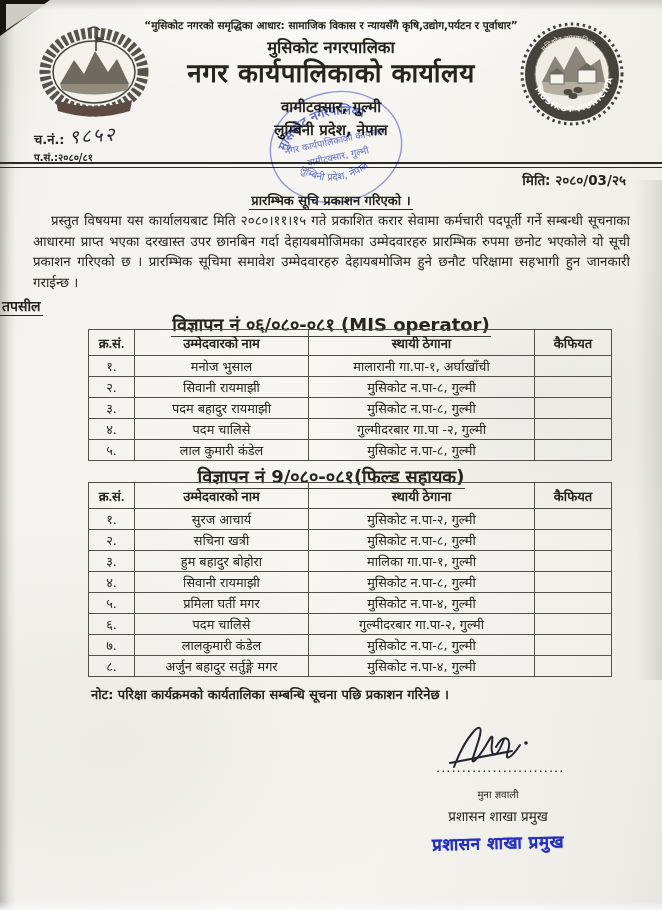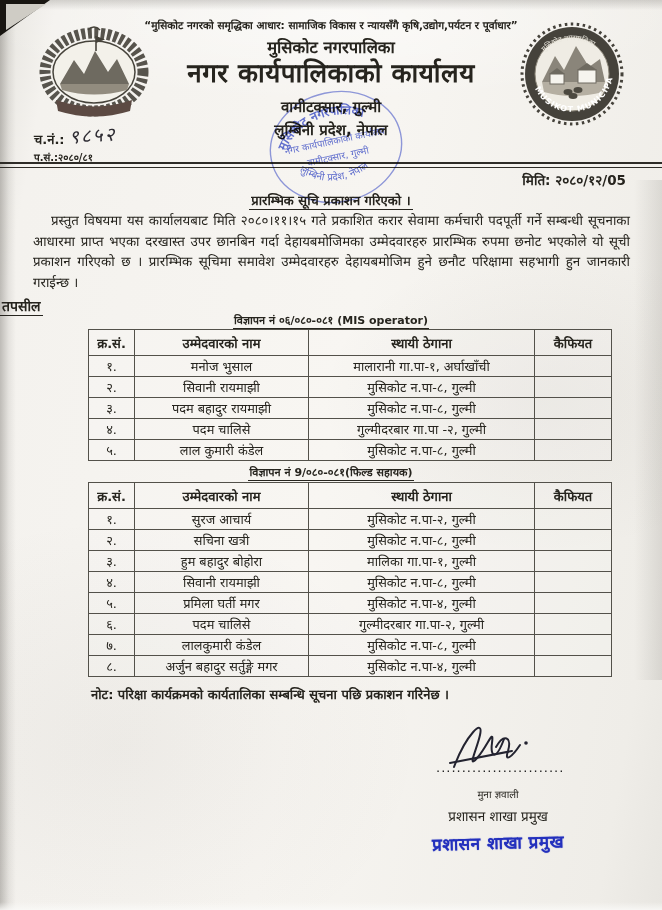--- a/index.html
+++ b/index.html
@@ -42,29 +42,29 @@
   .stamp-round{position:absolute;left:264px;top:88px;width:144px;height:118px;z-index:6;
     transform:rotate(-12deg);opacity:.8;mix-blend-mode:multiply;}
 
   .title{position:absolute;top:191px;left:0;width:100%;text-align:center;font-size:13px;font-weight:bold;}
   .title span{border-bottom:1.6px solid #26241e;padding:0 2px 1px;}
   .para{position:absolute;top:211px;left:33px;width:597px;font-size:13.3px;line-height:1.56;
     text-align:justify;text-indent:18px;}
   .tapasil{position:absolute;top:296px;left:0;width:100%;text-align:left;font-size:14px;font-weight:bold;}
   .tapasil span{border-bottom:1.5px solid #26241e;padding:0 2px 1px;}
 
-  .tbl-title{position:absolute;left:0;width:100%;text-align:center;font-size:11px;font-weight:bold;}
+  .tbl-title{position:absolute;left:0;width:100%;text-align:center;font-size:18px;font-weight:bold;}
   .tbl-title span{border-bottom:1.4px solid #26241e;padding:0 1px 1px;}
   .t1-title{top:312px;} .t2-title{top:464px;}
   table{position:absolute;left:88px;border-collapse:collapse;table-layout:fixed;width:523px;
     font-size:12.8px;background:rgba(255,255,255,0.12);}
   .t1{top:329px;} .t2{top:482px;}
   th,td{border:1px solid #53514a;text-align:center;padding:0 3px;overflow:hidden;white-space:nowrap;}
   table{border:1.6px solid #43413b;}
-  th{height:25px;font-size:13px;font-weight:bold;}
+  th{height:25px;font-size:13px;font-weight:bold;font-family:Liberation Serif, serif;}
   td{height:20px;}
 
   .note{position:absolute;left:91px;top:685px;font-size:13px;font-weight:bold;}
 
   .sig-svg{position:absolute;left:440px;top:713px;width:130px;height:62px;}
   .sig-dots{position:absolute;left:436px;top:760px;width:130px;height:14px;
     font-size:13px;letter-spacing:1px;color:#222;overflow:hidden;}
   .sig-name{position:absolute;left:417px;top:787px;width:162px;text-align:center;font-size:10px;}
   .sig-desig{position:absolute;left:417px;top:807px;width:162px;text-align:center;font-size:13.5px;}
   .stamp-rect{position:absolute;left:408px;top:831px;width:180px;text-align:center;
@@ -126,21 +126,21 @@
     <div class="muni">मुसिकोट नगरपालिका</div>
     <div class="office">नगर कार्यपालिकाको कार्यालय</div>
     <div class="addr1">वामीटक्सार, गुल्मी</div>
     <div class="addr2">लुम्बिनी प्रदेश, नेपाल</div>
 
     <div class="ref-line">
       <span>च.नं.:</span><span class="ref-hand">९८५२</span>
     </div>
     <div class="disp-line">प.सं.:२०८०/८१</div>
     <div class="rule"></div>
-    <div class="date">मिति: २०८०/१२/05</div>
+    <div class="date">मिति: २०८०/03/२५</div>
 
     <svg class="stamp-round" viewBox="0 0 144 118">
       <ellipse cx="72" cy="59" rx="66" ry="55" fill="none" stroke="#3a4cc4" stroke-width="1.4" opacity=".7"></ellipse>
       <defs>
         <path id="st-top" d="M 16 66 A 57 48 0 0 1 128 66" fill="none"></path>
         <path id="st-bot" d="M 22 60 A 52 44 0 0 0 122 60" fill="none"></path>
       </defs>
       <text font-size="12" font-weight="bold" fill="#3a4cc4" font-family="DejaVu Sans, sans-serif">
         <textPath href="#st-top" startOffset="10%">मुसिकोट नगरपालिका</textPath>
       </text>

